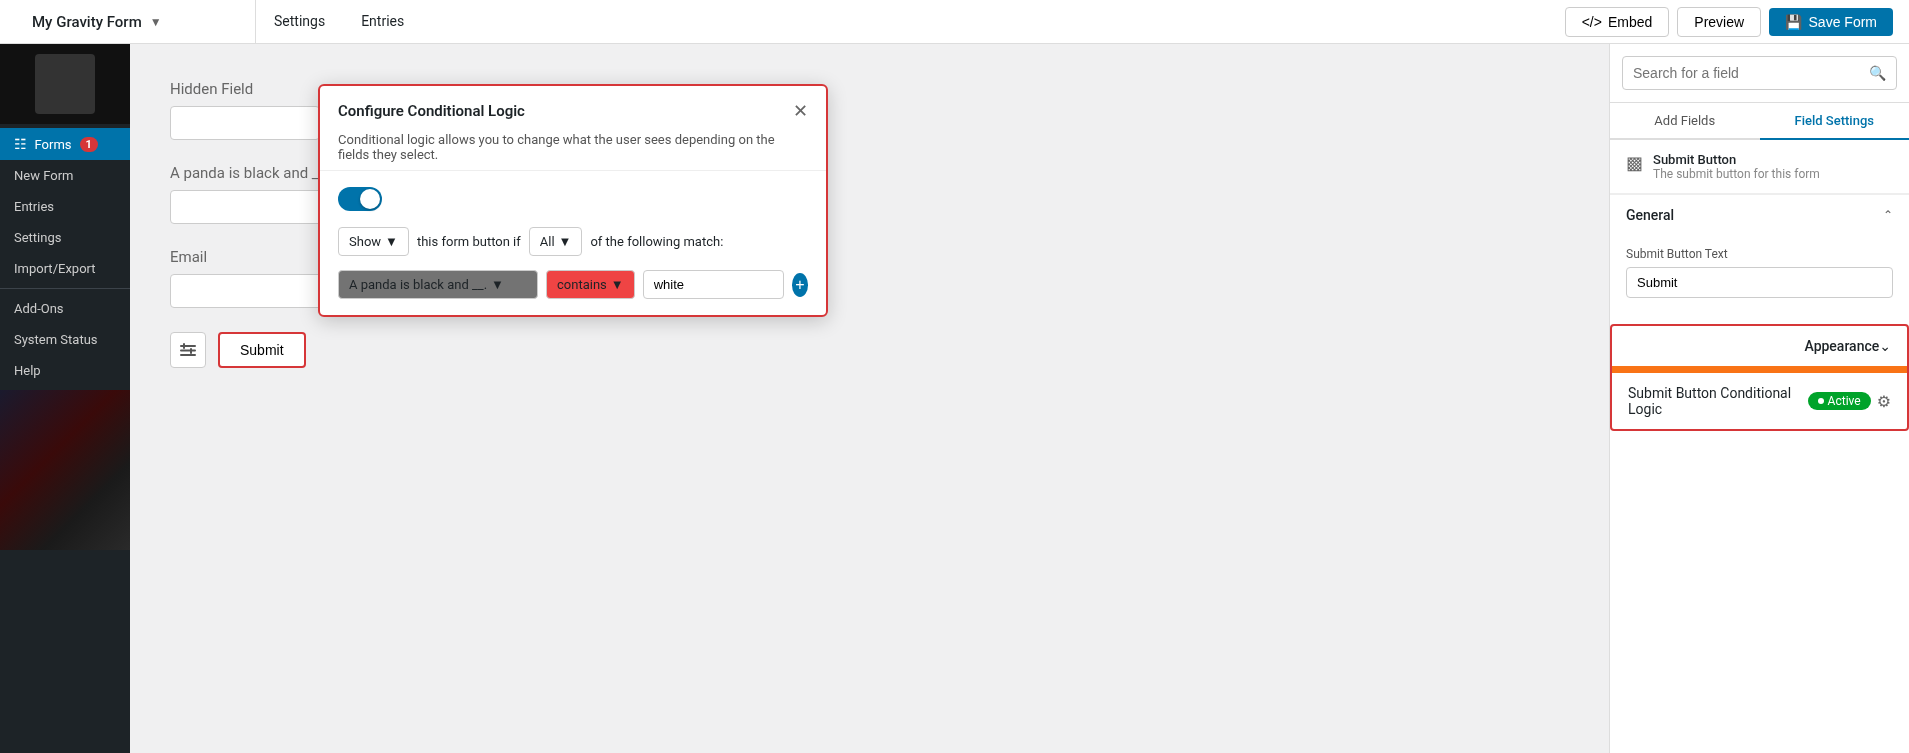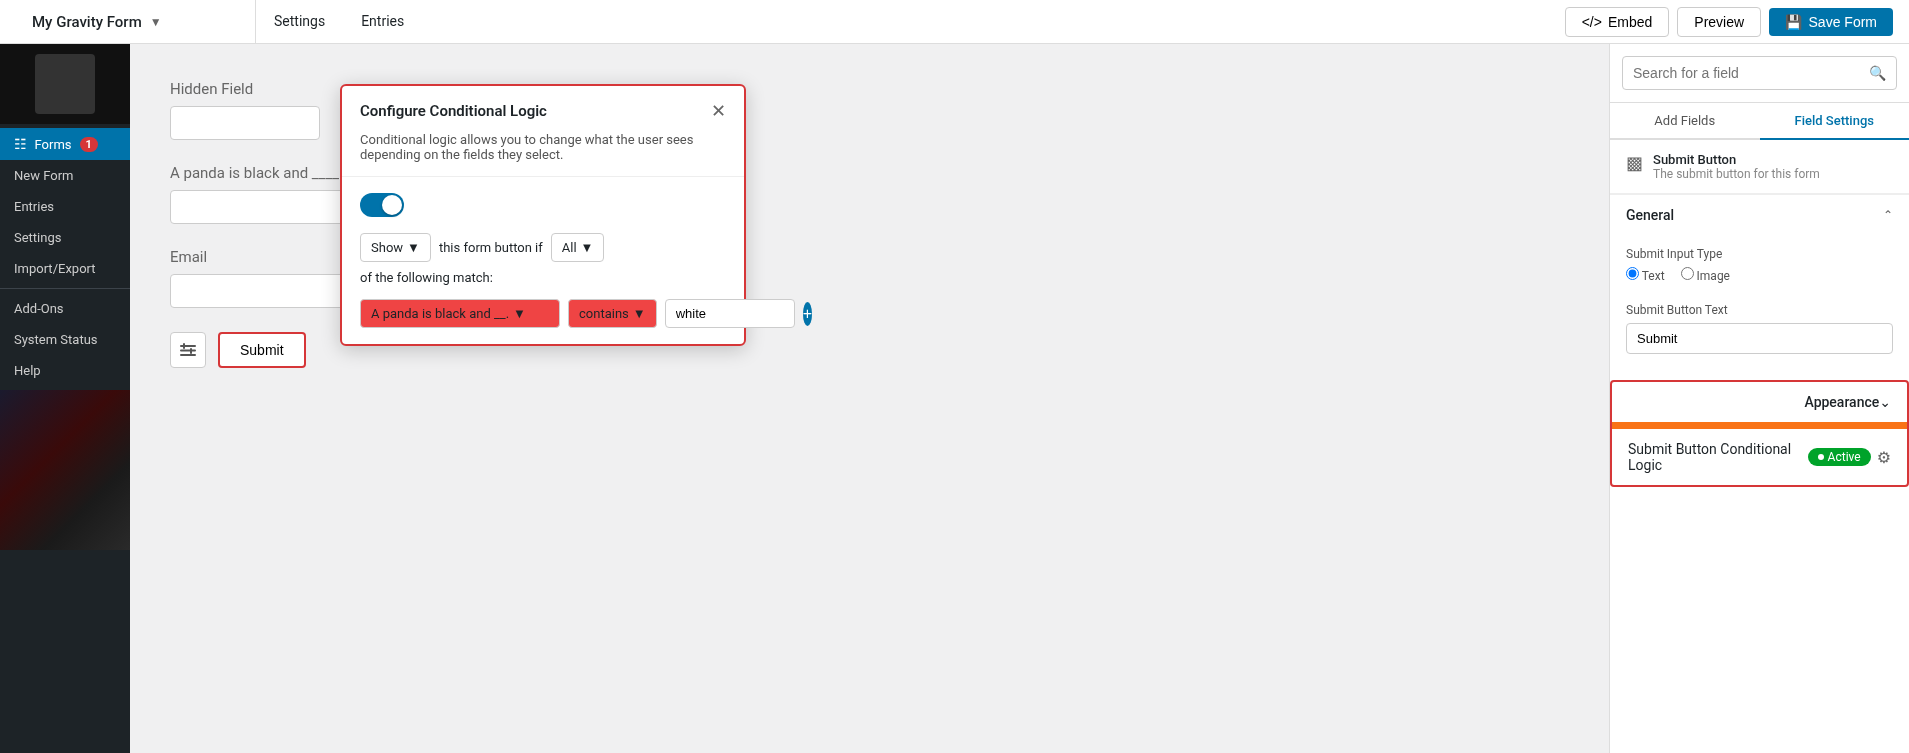--- a/index.html
+++ b/index.html
@@ -68,34 +68,34 @@
     .appearance-section { border: 2px solid #d63638; border-radius: 4px; margin: 0; }
     .appearance-header { display: flex; align-items: center; justify-content: flex-end; padding: 12px 16px; font-weight: 500; font-size: 14px; cursor: pointer; }
     .appearance-content { padding: 12px 16px; border-top: 7px solid #f97316; }
     .conditional-logic-row { display: flex; align-items: center; justify-content: space-between; }
     .active-badge { background: #00a32a; color: #fff; border-radius: 20px; padding: 2px 10px; font-size: 12px; display: flex; align-items: center; gap: 4px; }
     .active-dot { width: 6px; height: 6px; background: #fff; border-radius: 50%; }
     .gear-btn { background: none; border: none; cursor: pointer; color: #666; font-size: 16px; }
 
     
     .modal-overlay { position: absolute; top: 0; left: 0; right: 0; bottom: 0; z-index: 100; pointer-events: none; }
-    .modal { position: absolute; top: 40px; left: 210px; width: 406px; background: #fff; border: 2px solid #d63638; border-radius: 6px; box-shadow: 0 4px 20px rgba(0,0,0,0.2); pointer-events: all; }
+    .modal { position: absolute; top: 40px; left: 188px; width: 510px; background: #fff; border: 2px solid #d63638; border-radius: 6px; box-shadow: 0 4px 20px rgba(0,0,0,0.2); pointer-events: all; }
     .modal-header { display: flex; align-items: center; justify-content: space-between; padding: 14px 18px 10px; }
     .modal-title { font-size: 15px; font-weight: 600; }
     .modal-close { background: none; border: none; font-size: 18px; cursor: pointer; color: #666; }
-    .modal-desc { padding: 0 18px 14px; font-size: 13px; color: #555; border-bottom: 1px solid #eee; }
+    .modal-desc { padding: 0 18px 8px; font-size: 13px; color: #555; border-bottom: 1px solid #eee; }
     .modal-body { padding: 16px 18px; }
     .enable-row { display: flex; align-items: center; gap: 10px; margin-bottom: 16px; }
     .enable-label { font-size: 13px; font-weight: 500; }
     .toggle { width: 44px; height: 24px; background: #0073aa; border-radius: 12px; position: relative; cursor: pointer; flex-shrink: 0; }
     .toggle-knob { width: 20px; height: 20px; background: #fff; border-radius: 50%; position: absolute; top: 2px; right: 2px; box-shadow: 0 1px 3px rgba(0,0,0,0.3); }
     .logic-row { display: flex; align-items: center; gap: 8px; flex-wrap: wrap; margin-bottom: 14px; font-size: 13px; }
     .select-dropdown { border: 1px solid #ccc; border-radius: 4px; padding: 6px 10px; font-size: 13px; background: #fff; cursor: pointer; display: flex; align-items: center; gap: 4px; }
     .condition-row { display: flex; align-items: center; gap: 8px; }
-    .condition-field { border: 1px solid #ccc; border-radius: 4px; padding: 6px 10px; font-size: 13px; background: #ef4444; display: flex; align-items: center; gap: 4px; min-width: 200px; cursor: pointer; }
+    .condition-field { border: 1px solid #ccc; border-radius: 4px; padding: 6px 10px; font-size: 13px; background: #737373; display: flex; align-items: center; gap: 4px; min-width: 200px; cursor: pointer; }
     .condition-op { border: 1px solid #ccc; border-radius: 4px; padding: 6px 10px; font-size: 13px; background: #ef4444; display: flex; align-items: center; gap: 4px; cursor: pointer; }
     .condition-value { border: 1px solid #ccc; border-radius: 4px; padding: 6px 10px; font-size: 13px; background: #fff; min-width: 130px; }
     .add-condition-btn { width: 24px; height: 24px; background: #0073aa; color: #fff; border: none; border-radius: 50%; font-size: 16px; cursor: pointer; display: flex; align-items: center; justify-content: center; }
   </style>
 </head>
 <body>
 
 <div class="topbar">
   <div class="form-selector">
     <span class="form-selector-text">My Gravity Form</span>
@@ -255,33 +255,20 @@
       </div>
     </div>
 
     <div class="section-header">
       <span>General</span>
       <span class="chevron">⌃</span>
     </div>
 
     <div class="section-content">
       <div class="field-group">
-        <label>Submit Input Type</label>
-        <div class="radio-group">
-          <label class="radio-option">
-            <input type="radio" name="input_type" checked="" style="">
-            <span>Text</span>
-          </label>
-          <label class="radio-option">
-            <input type="radio" name="input_type" style="">
-            <span>Image</span>
-          </label>
-        </div>
-      </div>
-      <div class="field-group">
         <label>Submit Button Text</label>
         <input class="text-input" type="text" value="Submit" style="">
       </div>
     </div>
 
     <div class="appearance-section">
       <div class="appearance-header">
         <span>Appearance</span>
         <span class="chevron">⌄</span>
       </div>

